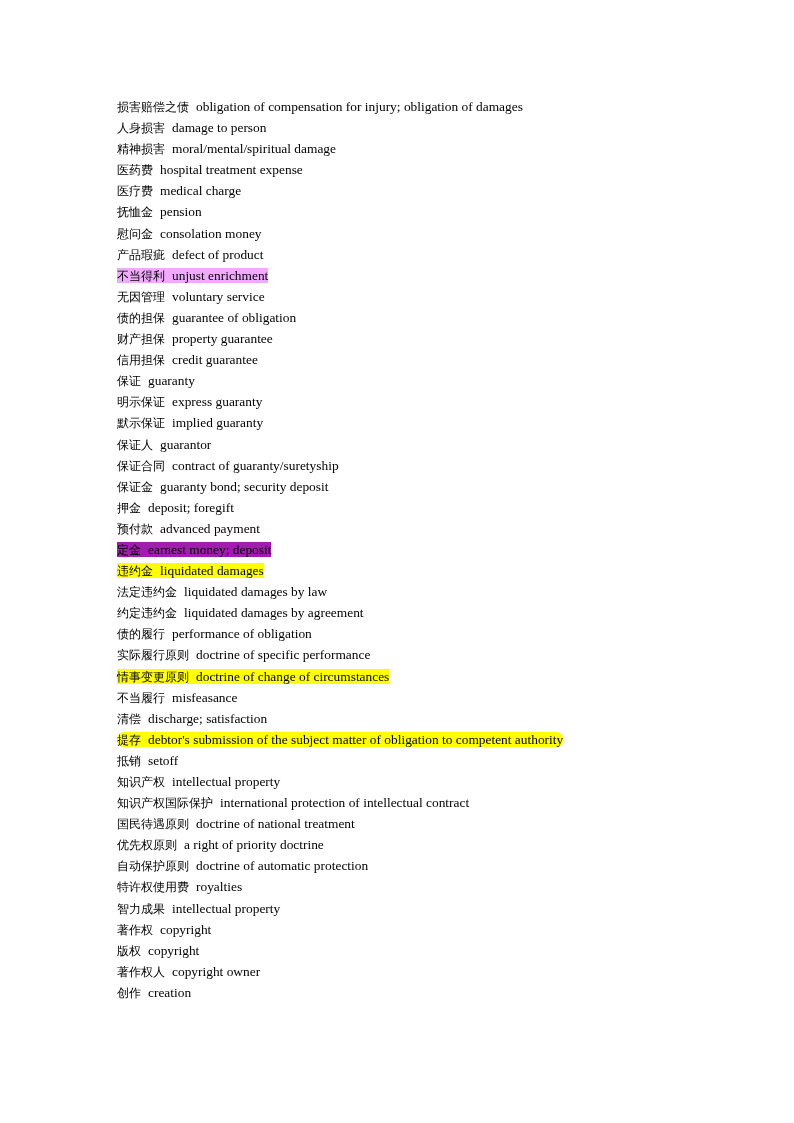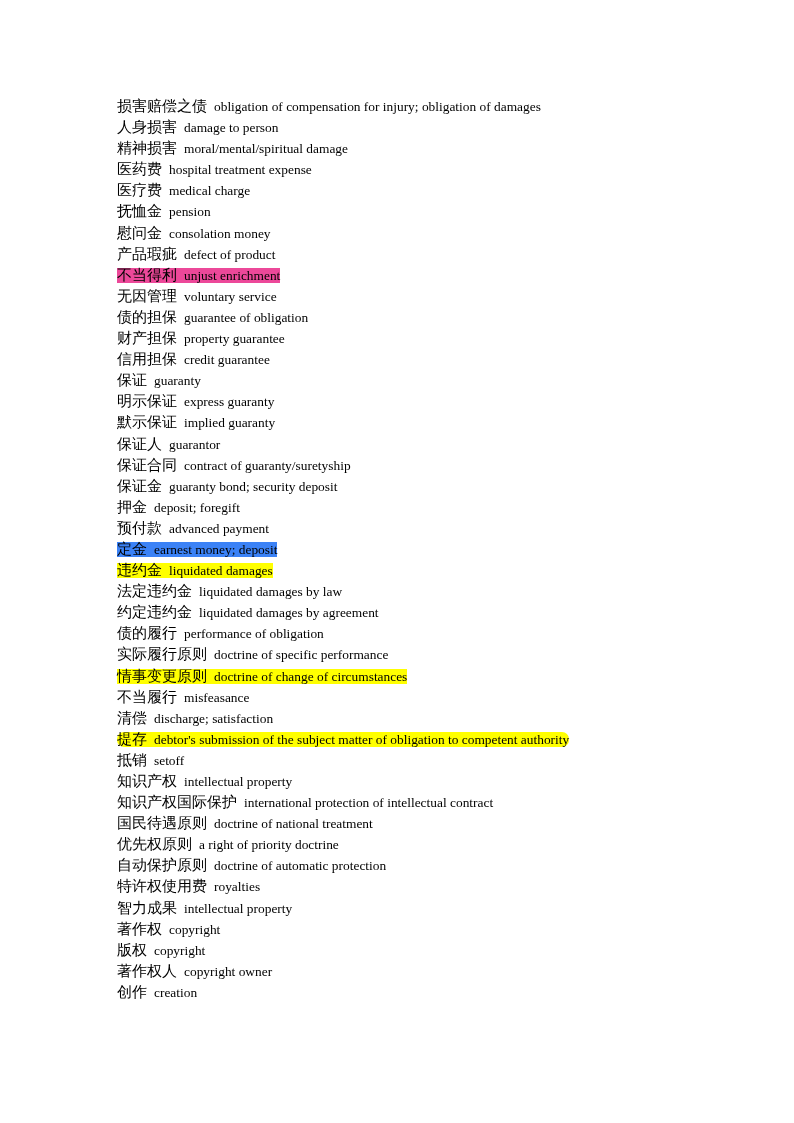--- a/index.html
+++ b/index.html
@@ -38,21 +38,21 @@
   }
   .entry .mark {
     display: inline;
     padding: 0;
   }
   .entry.hl .mark {
     background-color: #ffff00;
   }
   .term {
     font-family: "DejaVu Sans", "Liberation Sans", sans-serif;
-    font-size: 15px;
+    font-size: 12px;
   }
   .gap {
     display: inline-block;
     width: 7px;
   }
   .gloss {
     font-family: "Liberation Serif", "DejaVu Serif", serif;
     font-size: 13.4px;
   }
 </style>
@@ -62,34 +62,34 @@
 <div id="page" style="background: rgb(255, 255, 255);">
   <ul class="glossary-list" id="glossary-list">
       <li class="entry"><span class="mark"><span class="term">损害赔偿之债</span><span class="gap"></span><span class="gloss">obligation of compensation for injury; obligation of damages</span></span></li>
       <li class="entry"><span class="mark"><span class="term">人身损害</span><span class="gap"></span><span class="gloss">damage to person</span></span></li>
       <li class="entry"><span class="mark"><span class="term">精神损害</span><span class="gap"></span><span class="gloss">moral/mental/spiritual damage</span></span></li>
       <li class="entry"><span class="mark"><span class="term">医药费</span><span class="gap"></span><span class="gloss">hospital treatment expense</span></span></li>
       <li class="entry"><span class="mark"><span class="term">医疗费</span><span class="gap"></span><span class="gloss">medical charge</span></span></li>
       <li class="entry"><span class="mark"><span class="term">抚恤金</span><span class="gap"></span><span class="gloss">pension</span></span></li>
       <li class="entry"><span class="mark"><span class="term">慰问金</span><span class="gap"></span><span class="gloss">consolation money</span></span></li>
       <li class="entry"><span class="mark"><span class="term">产品瑕疵</span><span class="gap"></span><span class="gloss">defect of product</span></span></li>
-      <li class="entry hl"><span class="mark" style="background-color: #ec4899;"><span class="term">不当得利</span><span class="gap"></span><span class="gloss">unjust enrichment</span></span></li>
+      <li class="entry hl"><span class="mark" style="background-color: #f0abfc;"><span class="term">不当得利</span><span class="gap"></span><span class="gloss">unjust enrichment</span></span></li>
       <li class="entry"><span class="mark"><span class="term">无因管理</span><span class="gap"></span><span class="gloss">voluntary service</span></span></li>
       <li class="entry"><span class="mark"><span class="term">债的担保</span><span class="gap"></span><span class="gloss">guarantee of obligation</span></span></li>
       <li class="entry"><span class="mark"><span class="term">财产担保</span><span class="gap"></span><span class="gloss">property guarantee</span></span></li>
       <li class="entry"><span class="mark"><span class="term">信用担保</span><span class="gap"></span><span class="gloss">credit guarantee</span></span></li>
       <li class="entry"><span class="mark"><span class="term">保证</span><span class="gap"></span><span class="gloss">guaranty</span></span></li>
       <li class="entry"><span class="mark"><span class="term">明示保证</span><span class="gap"></span><span class="gloss">express guaranty</span></span></li>
       <li class="entry"><span class="mark"><span class="term">默示保证</span><span class="gap"></span><span class="gloss">implied guaranty</span></span></li>
       <li class="entry"><span class="mark"><span class="term">保证人</span><span class="gap"></span><span class="gloss">guarantor</span></span></li>
       <li class="entry"><span class="mark"><span class="term">保证合同</span><span class="gap"></span><span class="gloss">contract of guaranty/suretyship</span></span></li>
       <li class="entry"><span class="mark"><span class="term">保证金</span><span class="gap"></span><span class="gloss">guaranty bond; security deposit</span></span></li>
       <li class="entry"><span class="mark"><span class="term">押金</span><span class="gap"></span><span class="gloss">deposit; foregift</span></span></li>
       <li class="entry"><span class="mark"><span class="term">预付款</span><span class="gap"></span><span class="gloss">advanced payment</span></span></li>
-      <li class="entry hl"><span class="mark" style="background-color: #3b82f6;"><span class="term">定金</span><span class="gap"></span><span class="gloss">earnest money; deposit</span></span></li>
+      <li class="entry hl"><span class="mark" style="background-color: #a21caf;"><span class="term">定金</span><span class="gap"></span><span class="gloss">earnest money; deposit</span></span></li>
       <li class="entry hl"><span class="mark" style="background-color: rgb(255, 255, 0);"><span class="term">违约金</span><span class="gap"></span><span class="gloss">liquidated damages</span></span></li>
       <li class="entry"><span class="mark"><span class="term">法定违约金</span><span class="gap"></span><span class="gloss">liquidated damages by law</span></span></li>
       <li class="entry"><span class="mark"><span class="term">约定违约金</span><span class="gap"></span><span class="gloss">liquidated damages by agreement</span></span></li>
       <li class="entry"><span class="mark"><span class="term">债的履行</span><span class="gap"></span><span class="gloss">performance of obligation</span></span></li>
       <li class="entry"><span class="mark"><span class="term">实际履行原则</span><span class="gap"></span><span class="gloss">doctrine of specific performance</span></span></li>
       <li class="entry hl"><span class="mark" style="background-color: rgb(255, 255, 0);"><span class="term">情事变更原则</span><span class="gap"></span><span class="gloss">doctrine of change of circumstances</span></span></li>
       <li class="entry"><span class="mark"><span class="term">不当履行</span><span class="gap"></span><span class="gloss">misfeasance</span></span></li>
       <li class="entry"><span class="mark"><span class="term">清偿</span><span class="gap"></span><span class="gloss">discharge; satisfaction</span></span></li>
       <li class="entry hl"><span class="mark" style="background-color: rgb(255, 255, 0); border-radius: 7px;"><span class="term">提存</span><span class="gap"></span><span class="gloss">debtor's submission of the subject matter of obligation to competent authority</span></span></li>
       <li class="entry"><span class="mark"><span class="term">抵销</span><span class="gap"></span><span class="gloss">setoff</span></span></li>

